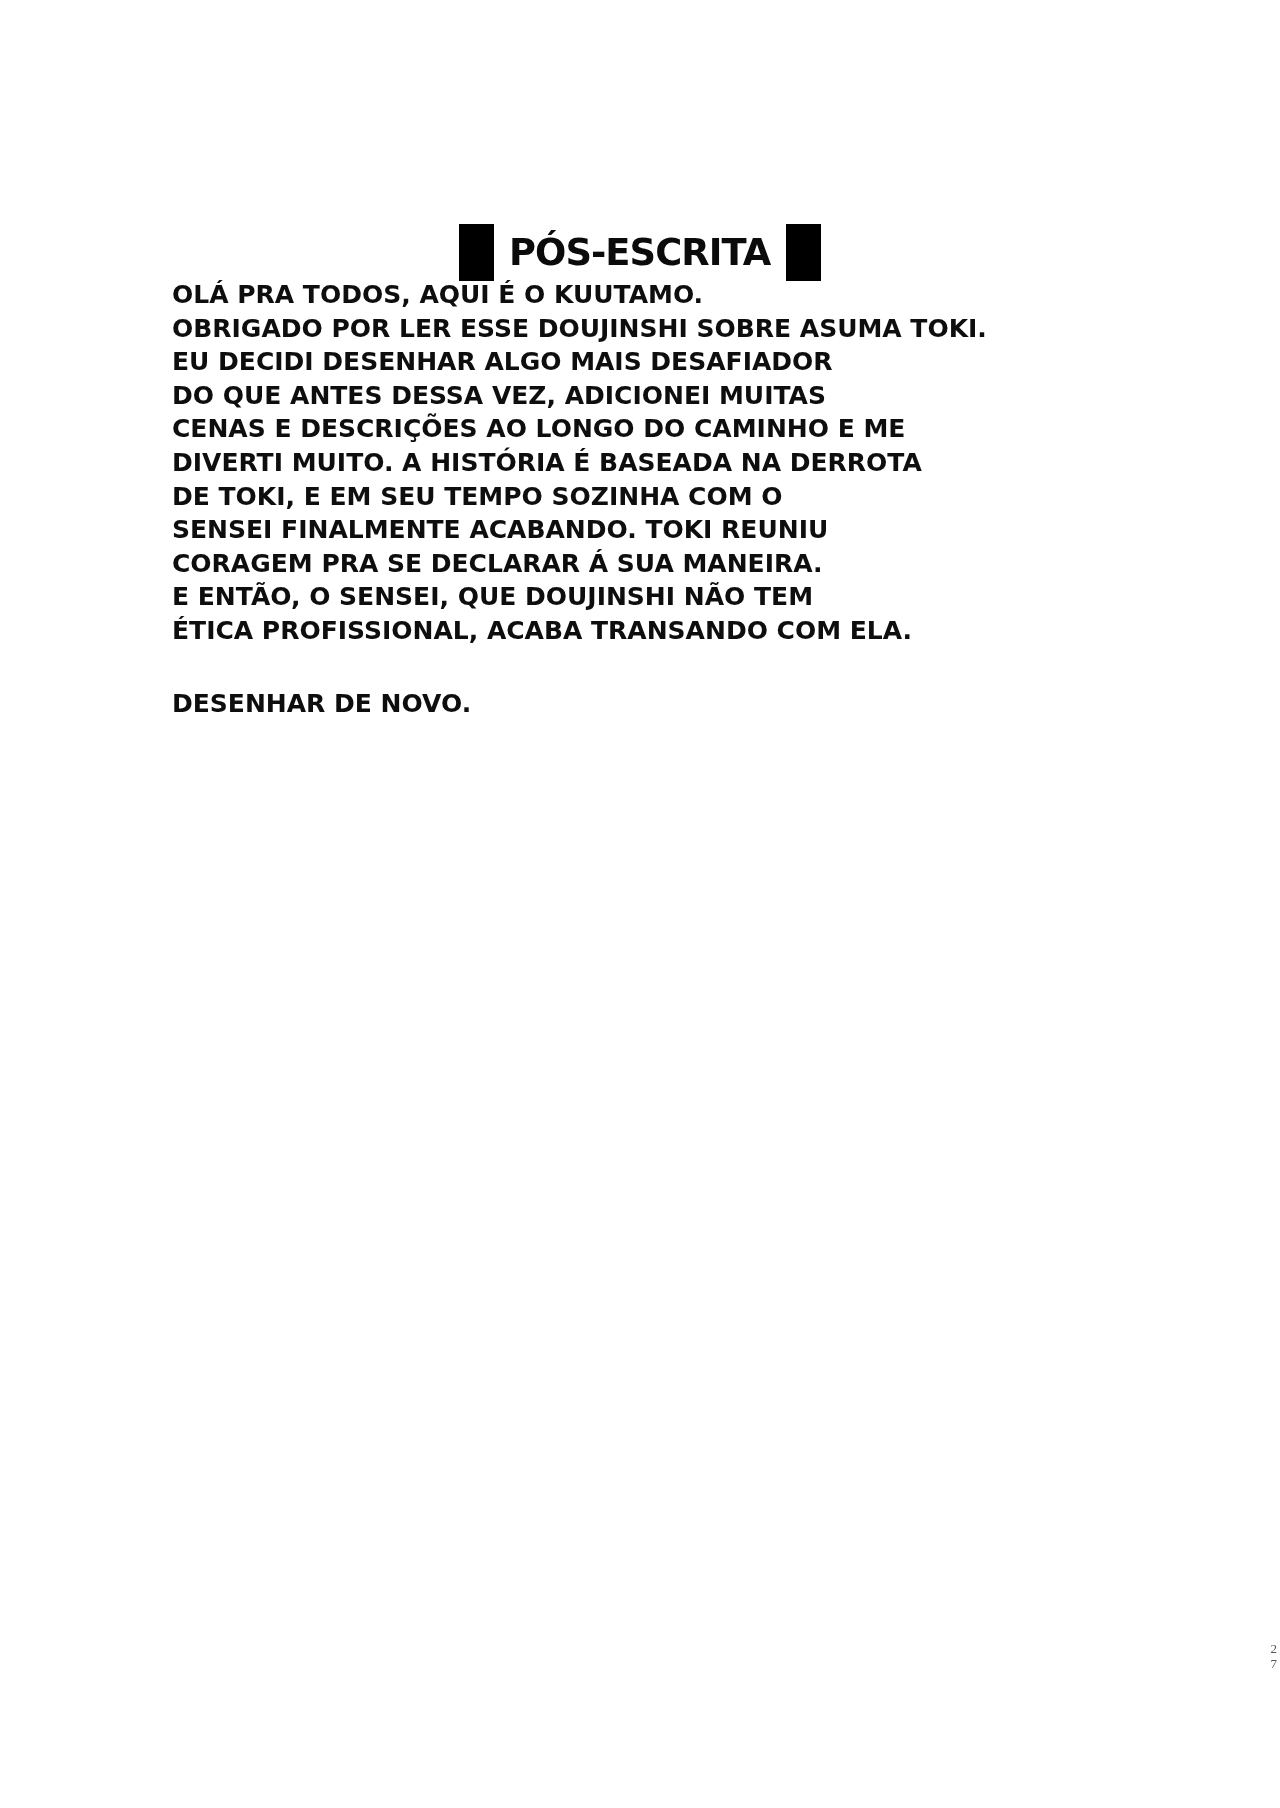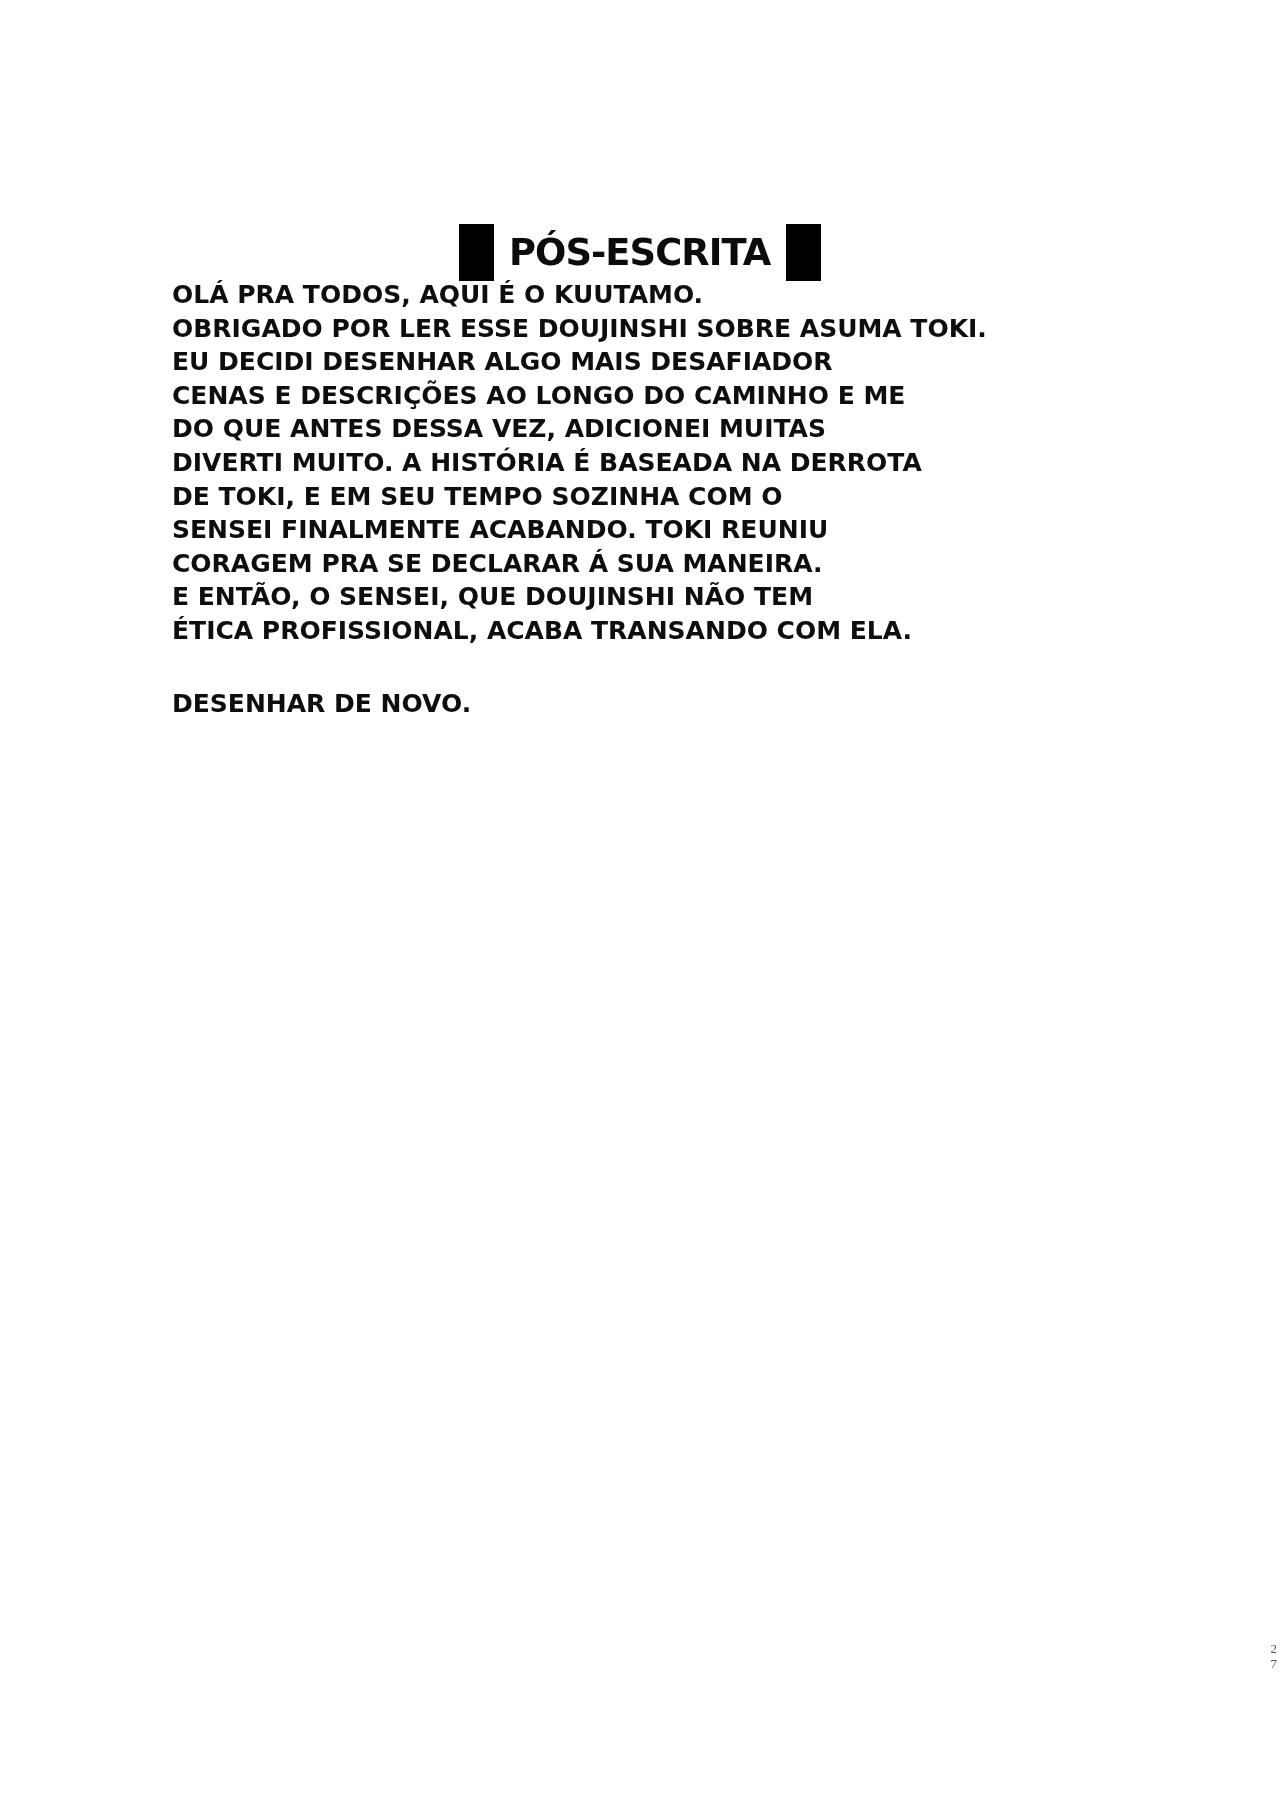--- a/index.html
+++ b/index.html
@@ -88,22 +88,22 @@
     <div class="title-marker"></div>
     <div class="title-text">PÓS-ESCRITA</div>
     <div class="title-marker"></div>
   </div>
 
   <div class="body-text">
     <div class="paragraph">
       <div class="text-line">OLÁ PRA TODOS, AQUI É O KUUTAMO.</div>
       <div class="text-line">OBRIGADO POR LER ESSE DOUJINSHI SOBRE ASUMA TOKI.</div>
       <div class="text-line">EU DECIDI DESENHAR ALGO MAIS DESAFIADOR</div>
+      <div class="text-line">DO QUE ANTES DESSA VEZ, ADICIONEI MUITAS</div>
       <div class="text-line">CENAS E DESCRIÇÕES AO LONGO DO CAMINHO E ME</div>
-      <div class="text-line">DO QUE ANTES DESSA VEZ, ADICIONEI MUITAS</div>
       <div class="text-line">DIVERTI MUITO. A HISTÓRIA É BASEADA NA DERROTA</div>
       <div class="text-line">DE TOKI, E EM SEU TEMPO SOZINHA COM O</div>
       <div class="text-line">SENSEI FINALMENTE ACABANDO. TOKI REUNIU</div>
       <div class="text-line">CORAGEM PRA SE DECLARAR Á SUA MANEIRA.</div>
       <div class="text-line">E ENTÃO, O SENSEI, QUE DOUJINSHI NÃO TEM</div>
       <div class="text-line">ÉTICA PROFISSIONAL, ACABA TRANSANDO COM ELA.</div>
     </div>
     <div class="paragraph">
       <div class="text-line">DESENHAR DE NOVO.</div>
     </div>

